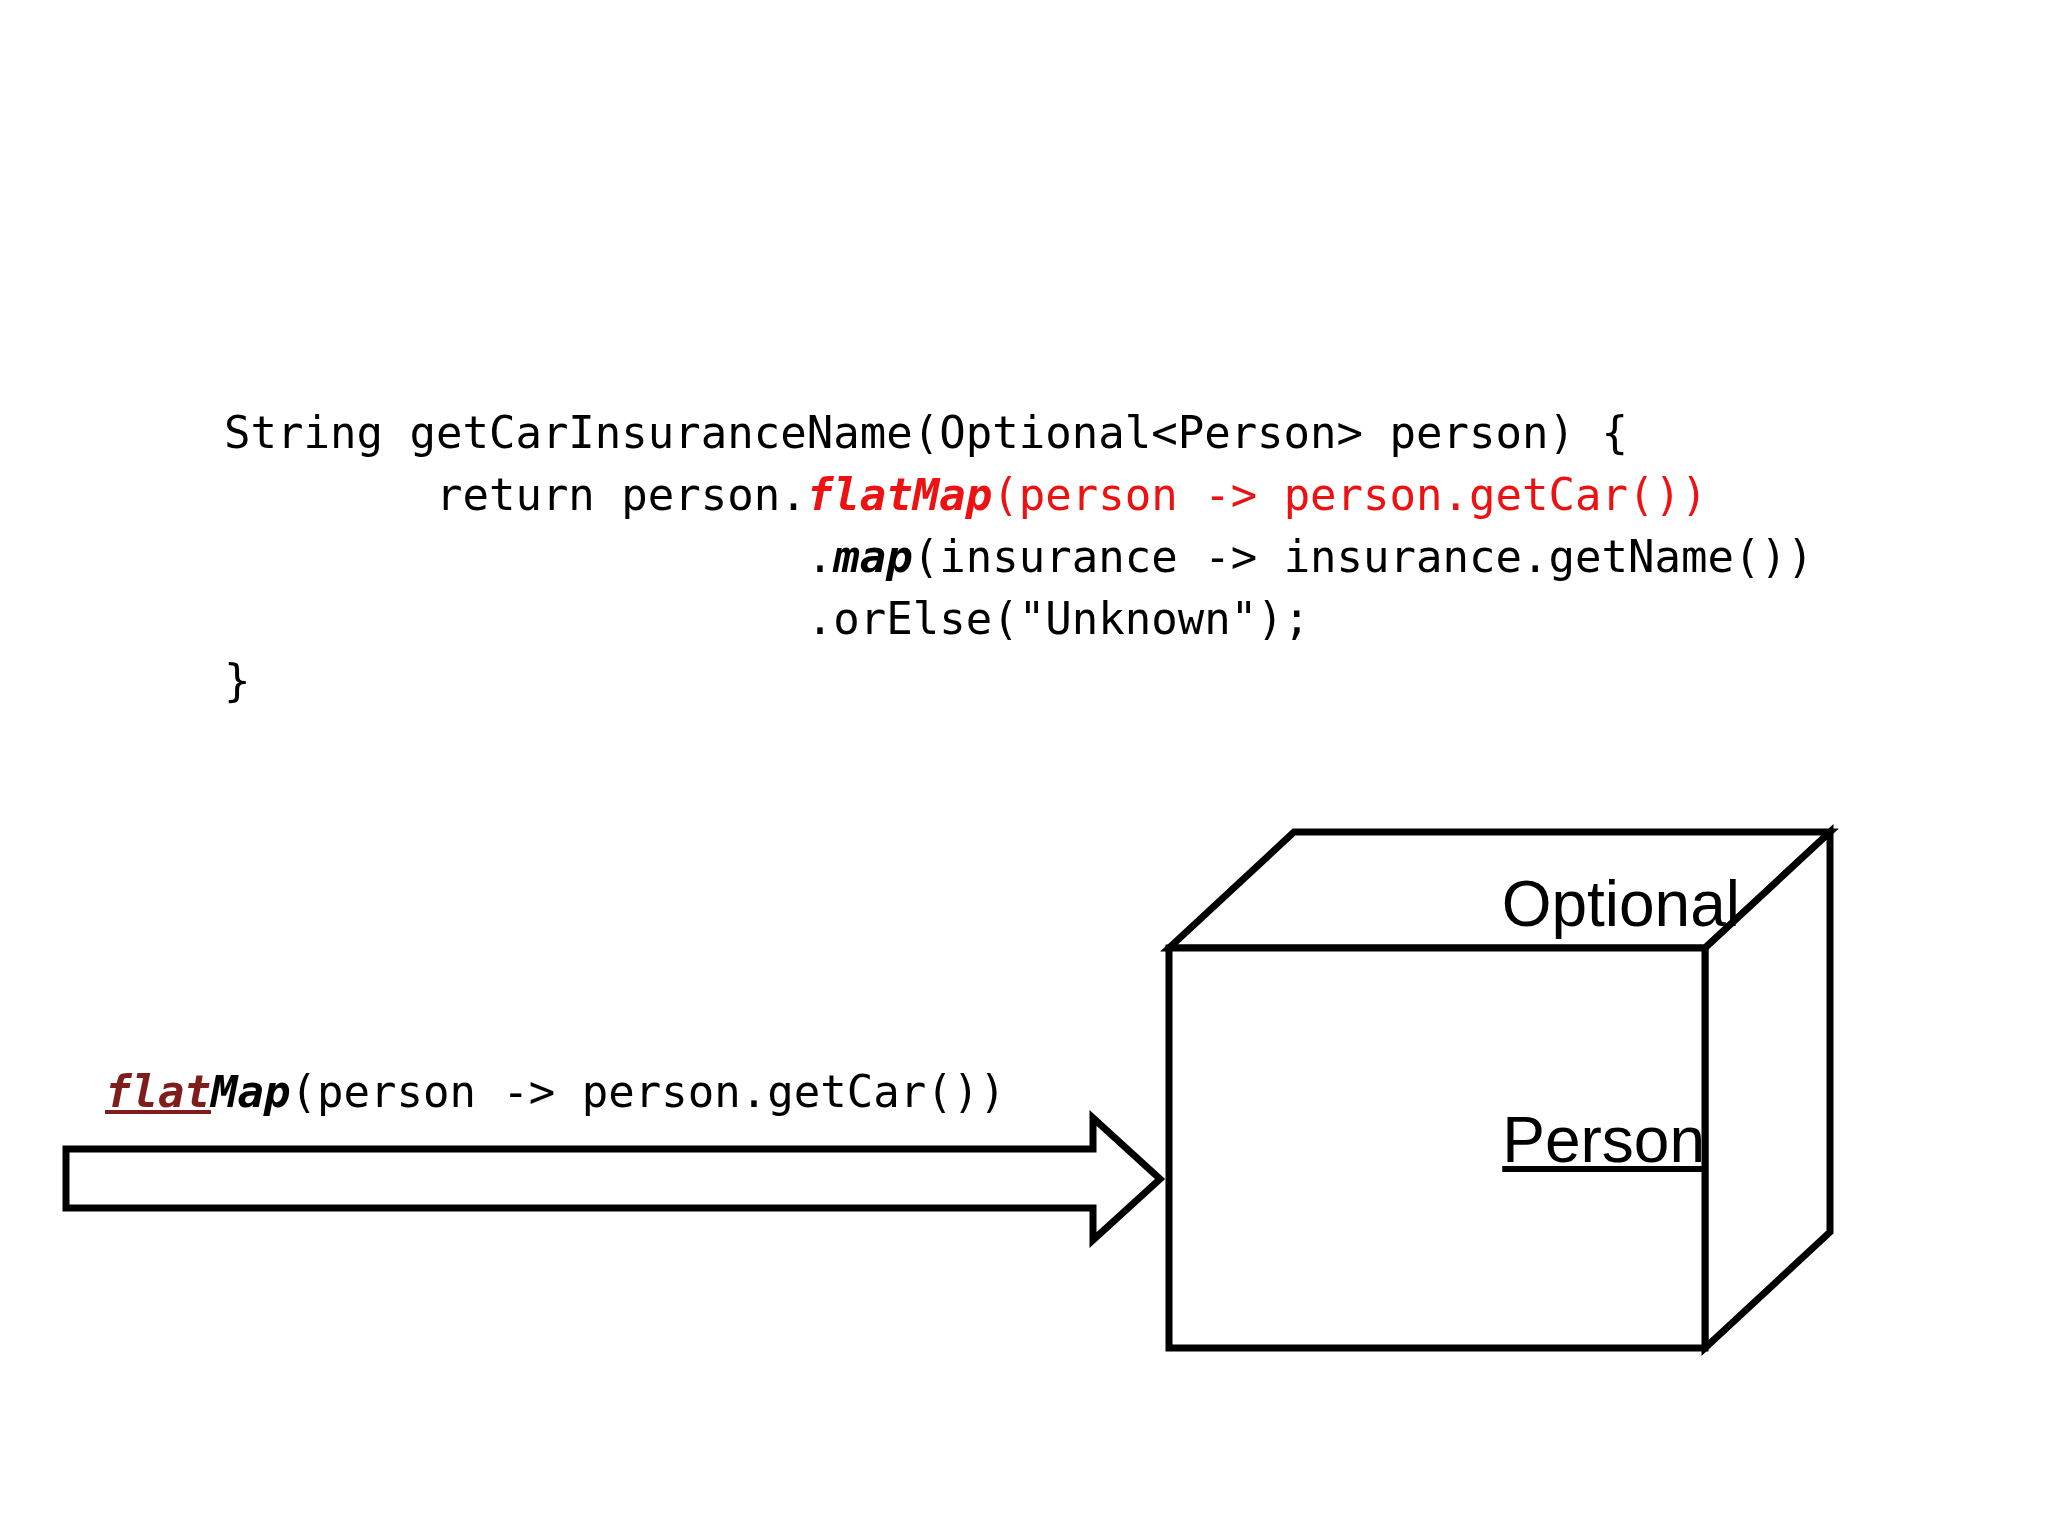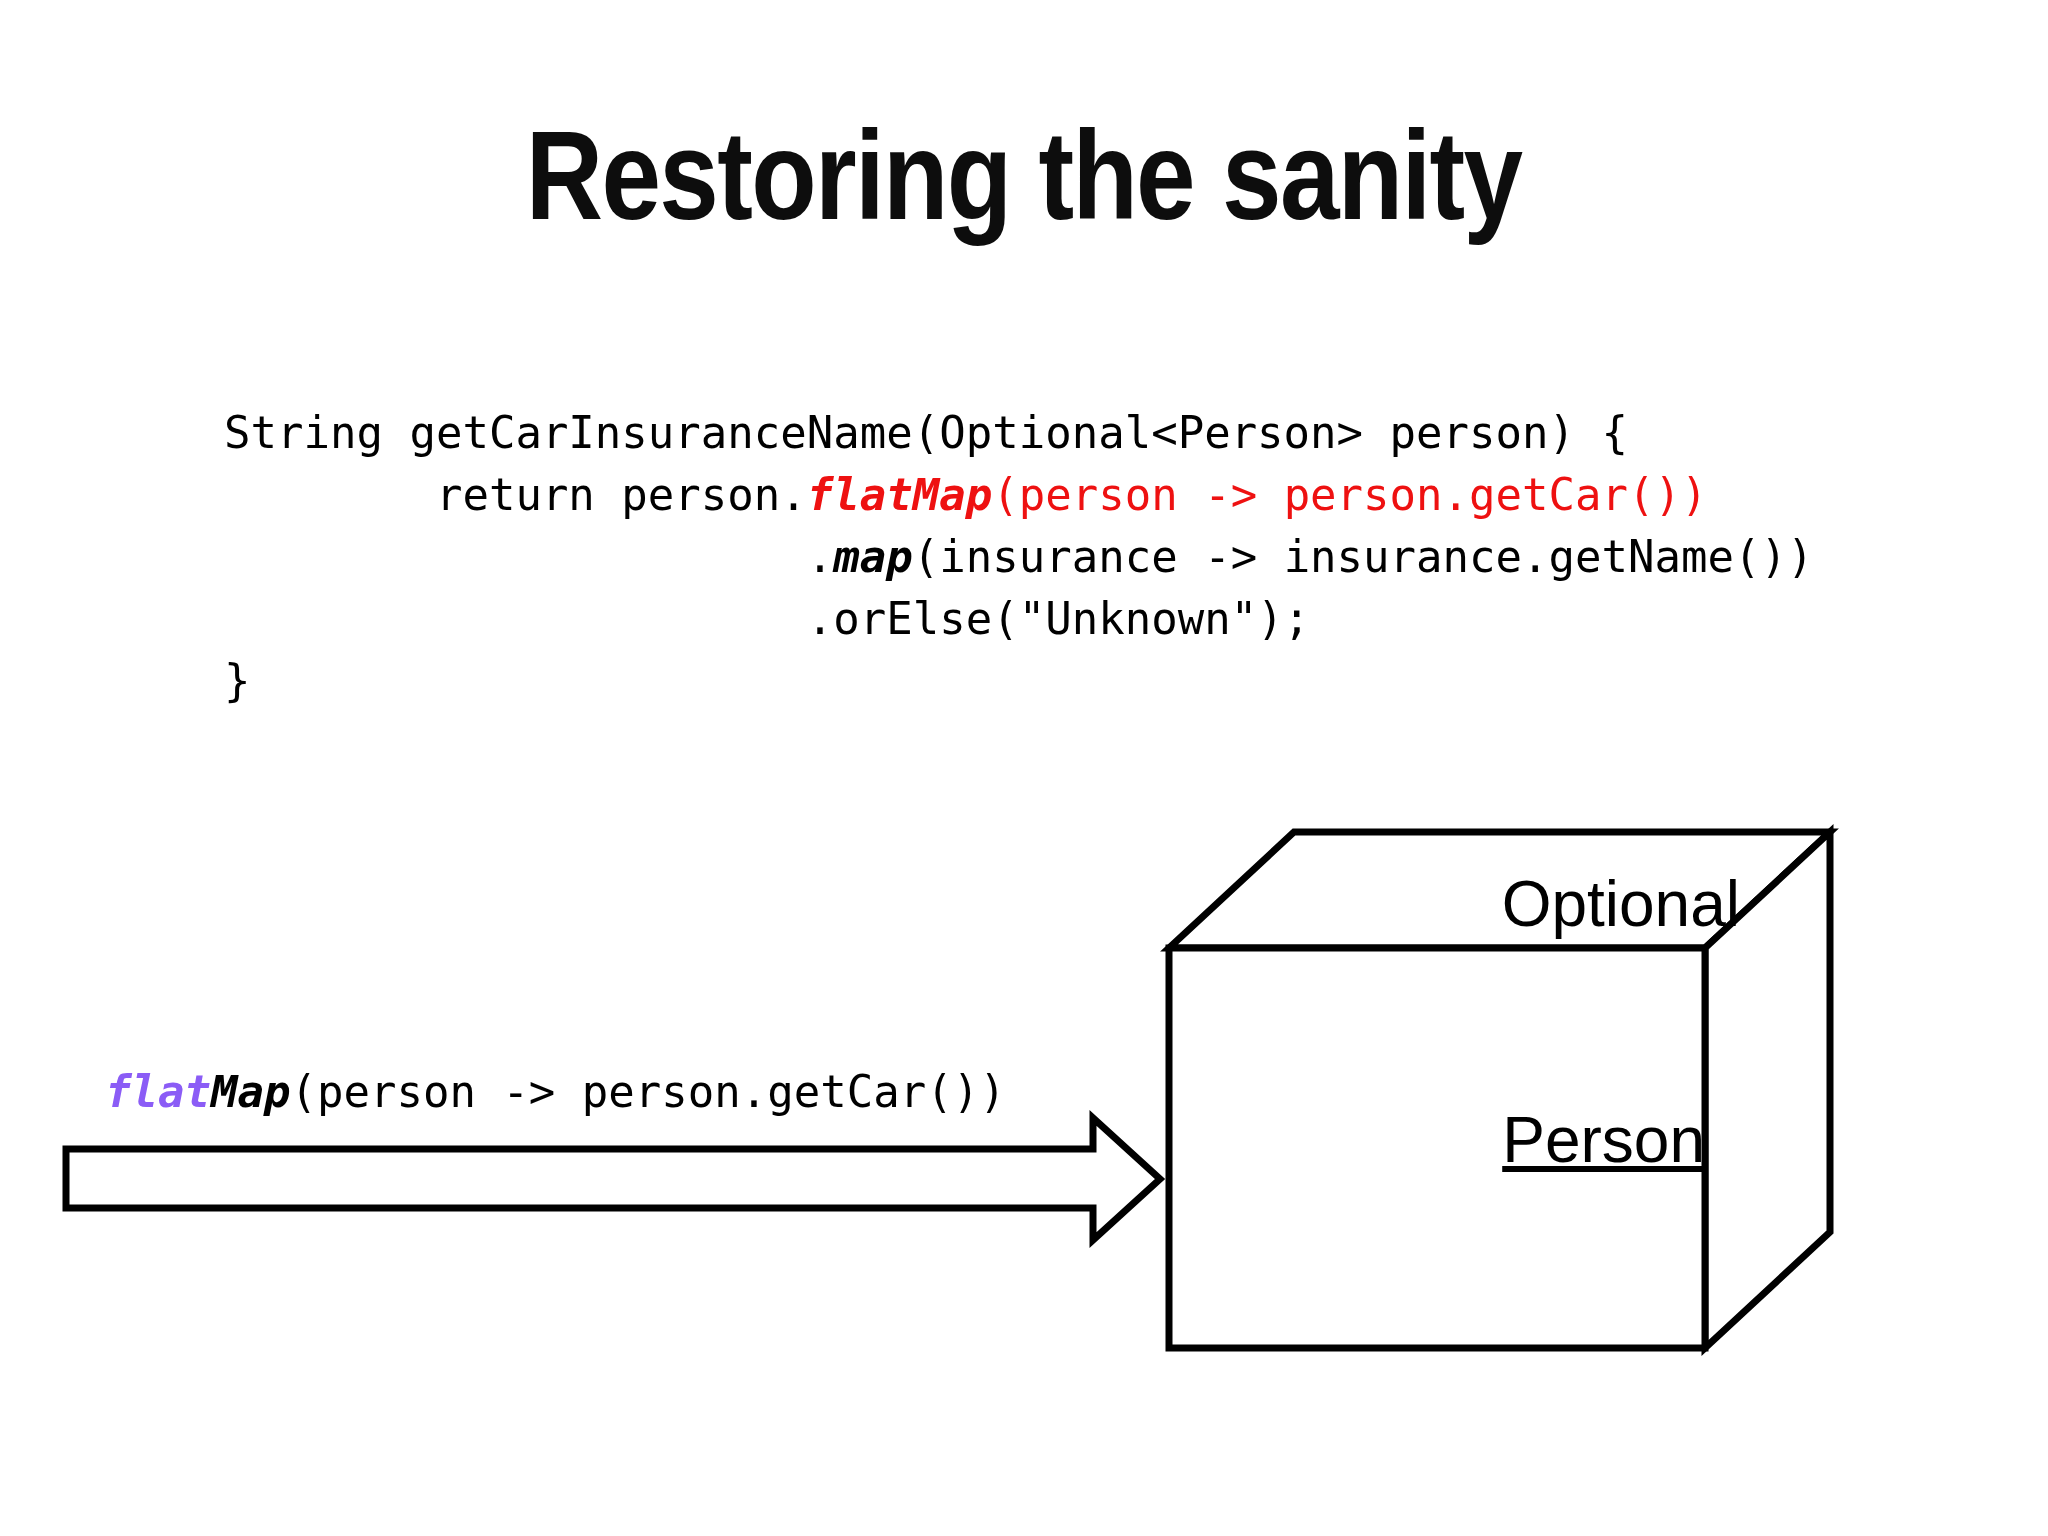--- a/index.html
+++ b/index.html
@@ -36,21 +36,21 @@
     left: 182px;
     top: 402px;
     font-family: "DejaVu Sans Mono", "Liberation Mono", monospace;
     font-size: 44px;
     line-height: 62px;
     white-space: normal;
   }
   .code-line { white-space: pre; margin-left: 42px; }
   .tok-bold-italic { font-weight: bold; font-style: italic; }
   .tok-red { color: #ee1111; }
-  .tok-gray { color: #8b5cf6; }
+  .tok-gray { color: #7f1d1d; text-decoration: underline; }
   
   .arrow-label {
     position: absolute;
     left: 105px;
     top: 1064px;
     font-family: "DejaVu Sans Mono", "Liberation Mono", monospace;
     font-size: 44px;
     line-height: 56px;
     white-space: pre;
   }
@@ -81,21 +81,20 @@
 
     <polygon points="66,1149 1093,1149 1093,1118 1160,1179 1093,1240 1093,1208 66,1208" fill="#ffffff" stroke="#000000" stroke-width="7" stroke-linejoin="miter"></polygon>
 
     <polygon points="1169,948 1294,832 1830,832 1705,948" fill="#ffffff" stroke="#000000" stroke-width="7" stroke-linejoin="miter"></polygon>
 
     <polygon points="1705,948 1830,832 1830,1232 1705,1348" fill="#ffffff" stroke="#000000" stroke-width="7" stroke-linejoin="miter"></polygon>
 
     <polygon points="1169,948 1705,948 1705,1348 1169,1348" fill="#ffffff" stroke="#000000" stroke-width="7" stroke-linejoin="miter"></polygon>
   </svg>
 
-  <h1 class="title"><span class="title-inner">Restoring the sanity</span></h1>
 
   <div class="code">
     <div class="code-line"><span>String getCarInsuranceName(Optional&lt;Person&gt; person) {</span></div>
     <div class="code-line"><span>        return person.</span><span class="tok-red tok-bold-italic">flatMap</span><span class="tok-red">(person -&gt; person.getCar())</span></div>
     <div class="code-line"><span>                      .</span><span class="tok-bold-italic">map</span><span>(insurance -&gt; insurance.getName())</span></div>
     <div class="code-line"><span>                      .orElse("Unknown");</span></div>
     <div class="code-line"><span>}</span></div>
   </div>
 
   <div class="arrow-label"><span class="tok-gray tok-bold-italic">flat</span><span class="tok-bold-italic">Map</span><span>(person -&gt; person.getCar())</span></div>

